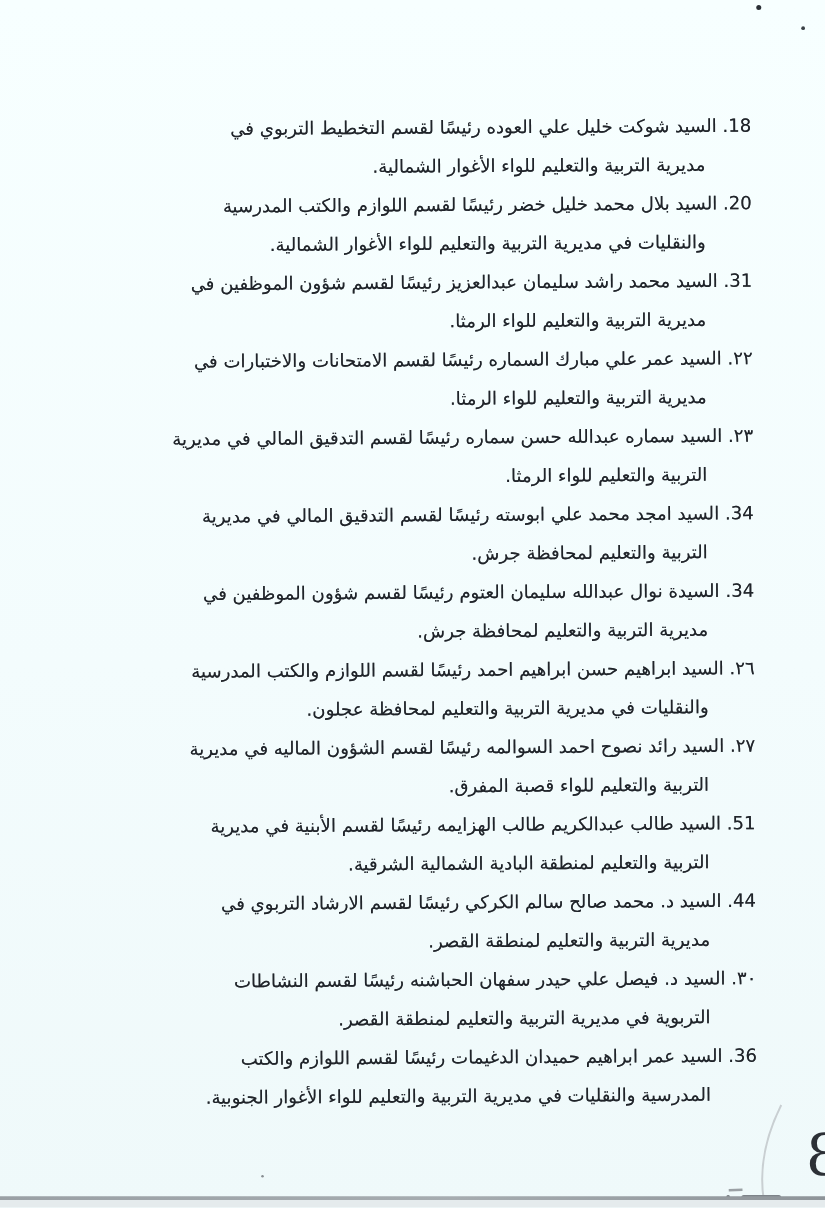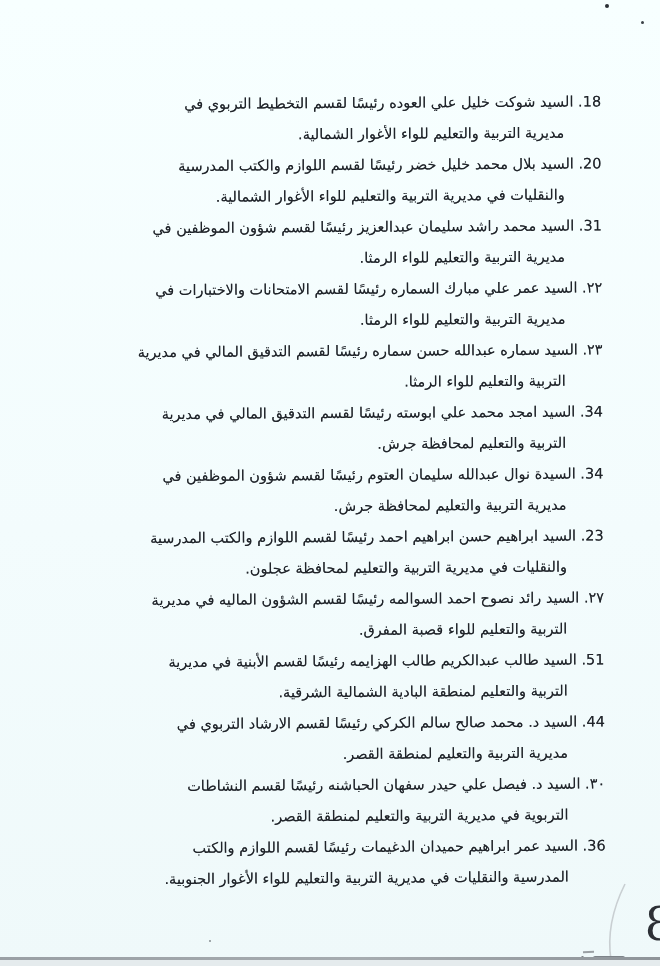--- a/index.html
+++ b/index.html
@@ -96,21 +96,21 @@
       <div class="l1" style="word-spacing: 0px;"><span class="num">34.</span> <span class="t1">السيد امجد محمد علي ابوسته رئيسًا لقسم التدقيق المالي في مديرية</span></div>
       <div class="l2">التربية والتعليم لمحافظة جرش.</div>
     </li>
 
     <li class="item">
       <div class="l1" style="word-spacing: 0px;"><span class="num">34.</span> <span class="t1">السيدة نوال عبدالله سليمان العتوم رئيسًا لقسم شؤون الموظفين في</span></div>
       <div class="l2">مديرية التربية والتعليم لمحافظة جرش.</div>
     </li>
 
     <li class="item">
-      <div class="l1" style="word-spacing: 0px;"><span class="num">23.</span> <span class="t1">السيد ابراهيم حسن ابراهيم احمد رئيسًا لقسم اللوازم والكتب المدرسية</span></div>
+      <div class="l1" style="word-spacing: 0px;"><span class="num">٢٦.</span> <span class="t1">السيد ابراهيم حسن ابراهيم احمد رئيسًا لقسم اللوازم والكتب المدرسية</span></div>
       <div class="l2">والنقليات في مديرية التربية والتعليم لمحافظة عجلون.</div>
     </li>
 
     <li class="item">
       <div class="l1" style="word-spacing: 0px;"><span class="num">٢٧.</span> <span class="t1">السيد رائد نصوح احمد السوالمه رئيسًا لقسم الشؤون الماليه في مديرية</span></div>
       <div class="l2">التربية والتعليم للواء قصبة المفرق.</div>
     </li>
 
     <li class="item">
       <div class="l1" style="word-spacing: 0px;"><span class="num">51.</span> <span class="t1">السيد طالب عبدالكريم طالب الهزايمه رئيسًا لقسم الأبنية في مديرية</span></div>

